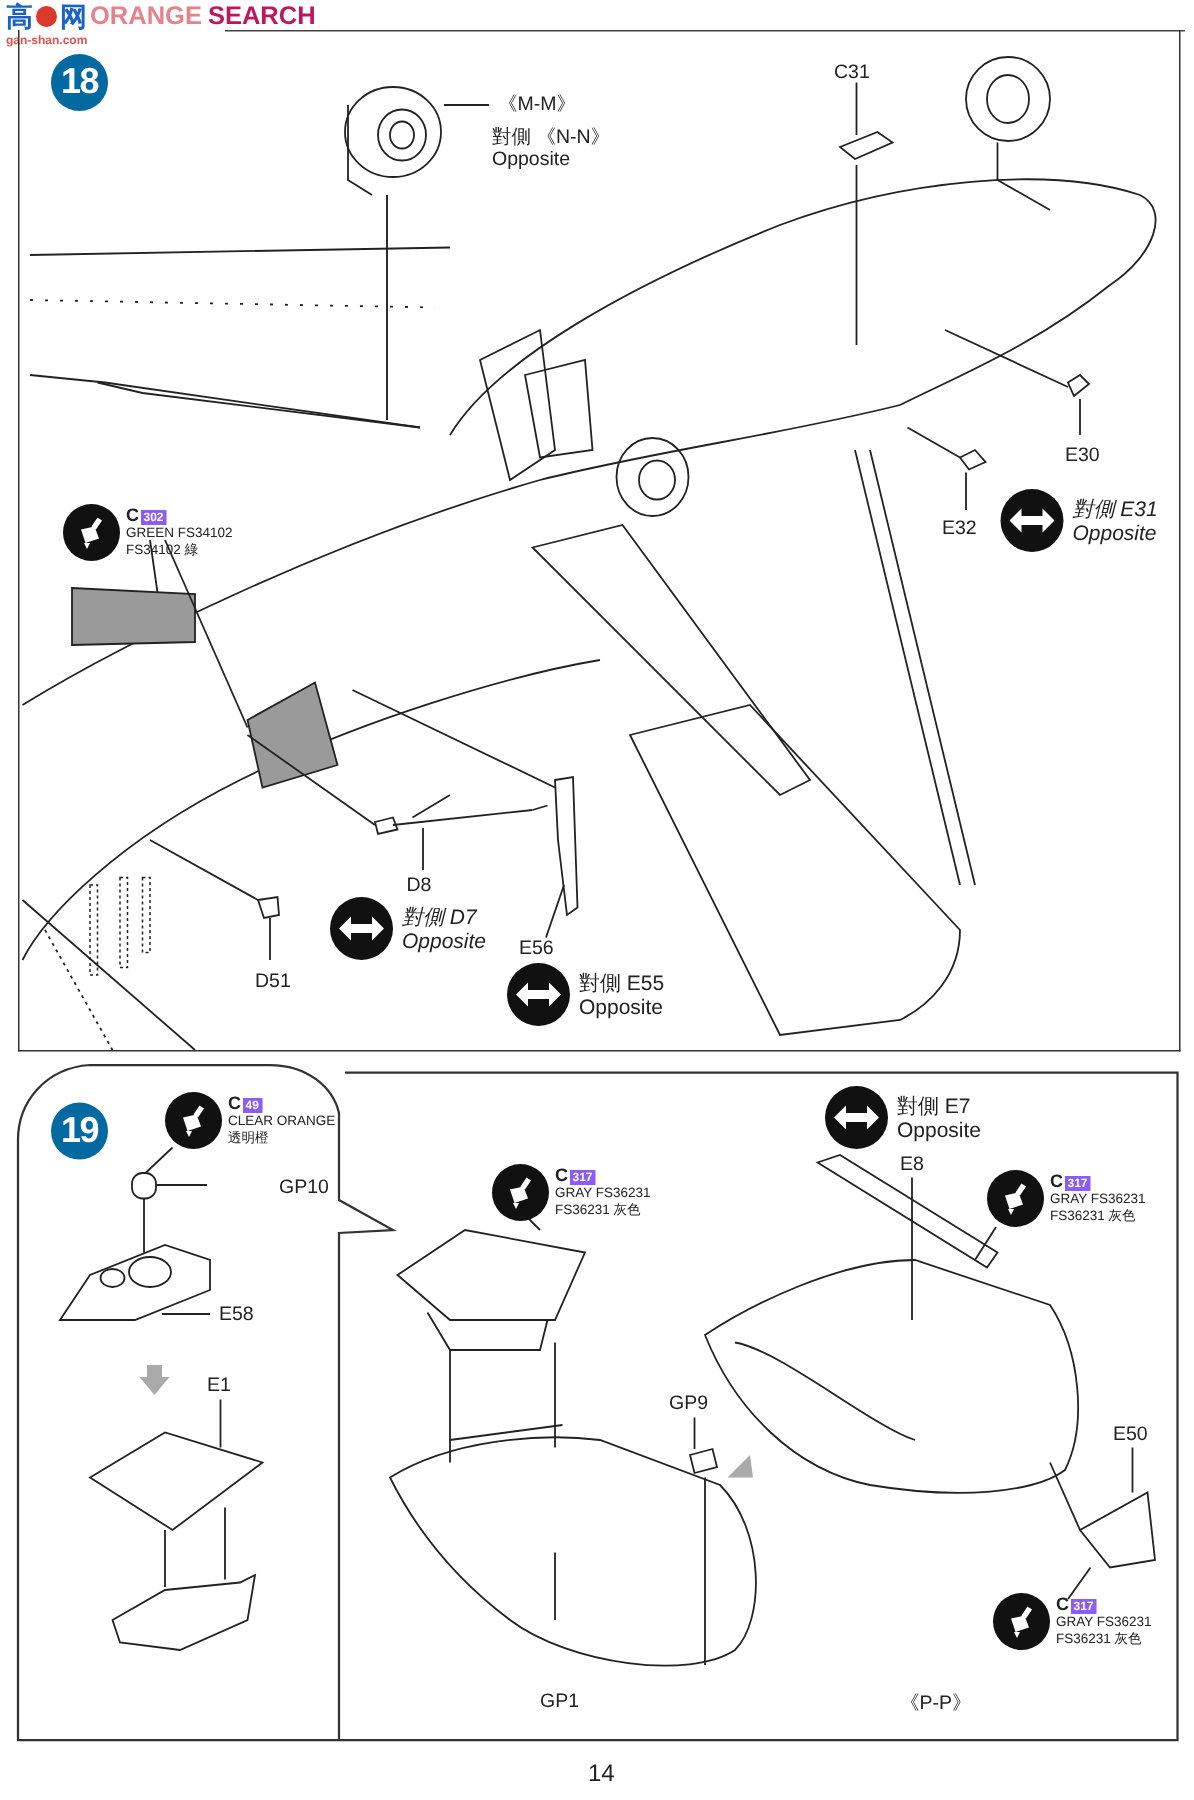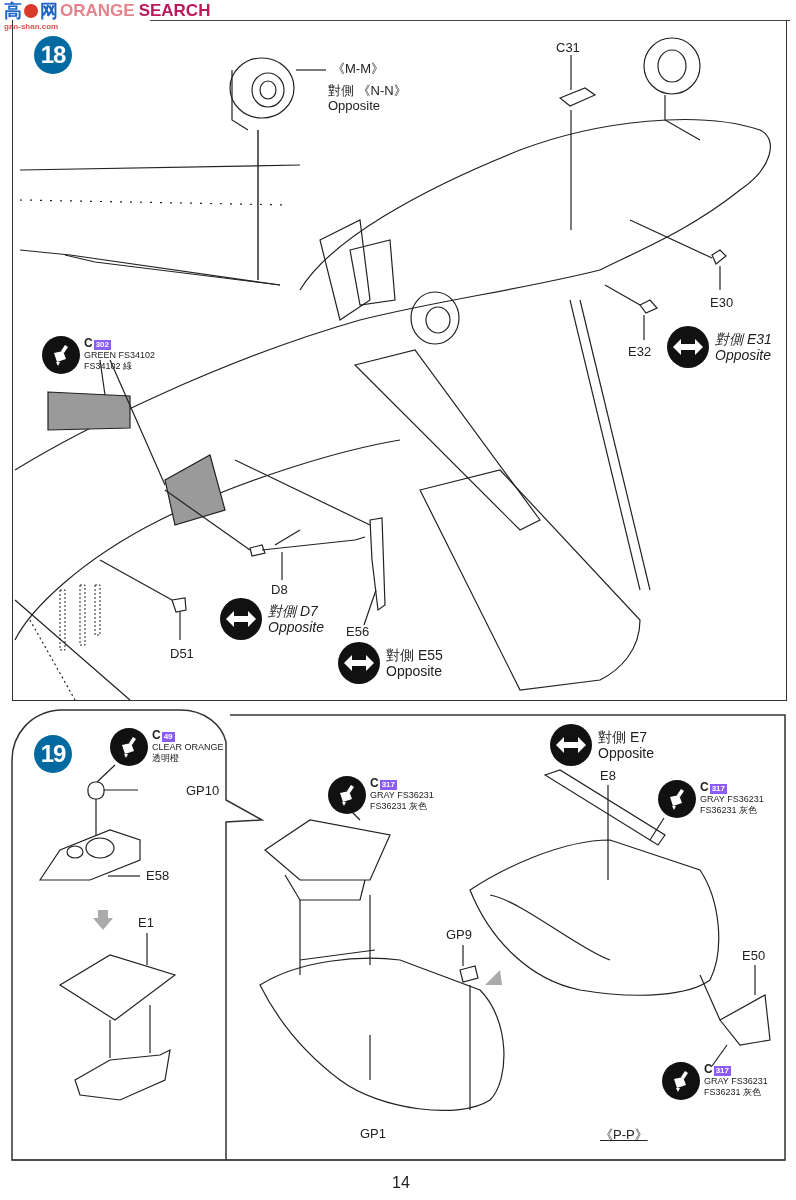--- a/index.html
+++ b/index.html
@@ -249,21 +249,21 @@
   </g>
 </svg>
 
 <div class="abs lbl" style="left:142px;top:783px;margin-left:44px;">GP10</div>
 <div class="abs lbl" style="left:146px;top:868px;">E58</div>
 <div class="abs lbl" style="left:138px;top:915px;">E1</div>
 <div class="abs lbl" style="left:446px;top:927px;">GP9</div>
 <div class="abs lbl" style="left:360px;top:1126px;">GP1</div>
 <div class="abs lbl" style="left:600px;top:768px;">E8</div>
 <div class="abs lbl" style="left:742px;top:948px;">E50</div>
-<div class="abs lbl" style="left:600px;top:1126px;text-decoration:underline;">《P-P》</div>
+<div class="abs lbl" style="left:600px;top:1126px;">《P-P》</div>
 
 <div class="abs opp" style="left:550px;top:724px;">
   <div class="arrow-circle">
     <svg width="32" height="20" viewBox="0 0 32 20" style="position:static">
         <path d="M1 10 L9 2 L9 7 L23 7 L23 2 L31 10 L23 18 L23 13 L9 13 L9 18 Z" fill="#fff"></path>
       </svg>
   </div>
   <div class="opp-text">
     <span>對側 E7</span>
     <span>Opposite</span>

